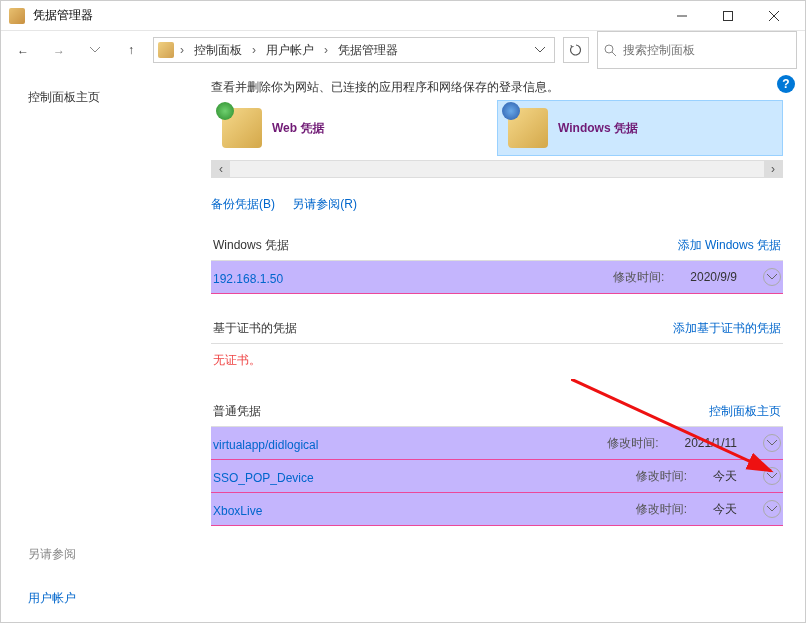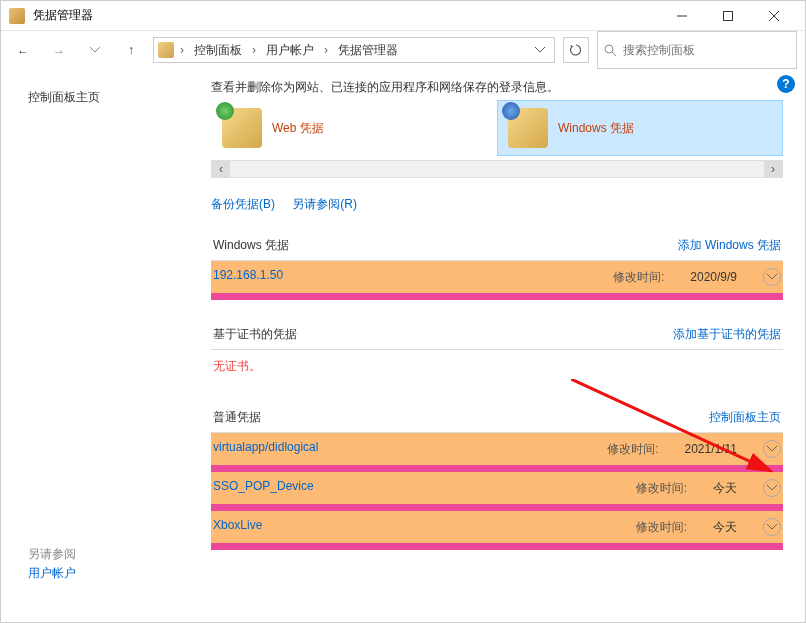--- a/index.html
+++ b/index.html
@@ -15,44 +15,44 @@
 .crumb-host .cicon{width:16px;height:16px;background:linear-gradient(135deg,#f0d080,#d0a050);border-radius:2px}
 .crumb-host .sep{color:#666;padding:0 2px}
 .crumb-host .crumb{padding:2px 4px;color:#333}
 .crumb-host .drop{margin-left:auto;width:20px;display:flex;justify-content:center;color:#555}
 .refresh{width:26px;height:26px;border:1px solid #ccc;display:flex;align-items:center;justify-content:center;color:#555}
 .search{width:200px;height:38px;border:1px solid #ccc;display:flex;align-items:center;padding:0 6px;gap:6px;color:#888}
 .search input{border:none;outline:none;flex:1;color:#555}
 .body{display:flex;height:calc(100% - 68px);position:relative}
 .sidebar{width:200px;padding:20px 27px}
 .sidebar .home{color:#333;margin-bottom:440px}
-.sidebar .see{color:#888;margin-bottom:2px}
+.sidebar .see{color:#888;margin-bottom:27px}
 .sidebar .ua{color:#0066cc}
 .main{flex:1;padding:10px 22px 10px 10px;position:relative;overflow:hidden}
 .help{position:absolute;top:6px;right:10px;width:18px;height:18px;border-radius:50%;background:#0078d7;color:#fff;display:flex;align-items:center;justify-content:center;font-weight:bold}
 h1{color:#0a5a20;font-size:16px;font-weight:normal;margin:8px 0 14px}
 .desc{color:#333;margin-bottom:4px}
 .tabs{display:flex;gap:0;height:56px;margin-bottom:4px}
 .tab{flex:1;display:flex;align-items:center;gap:10px;padding:6px 10px;border:1px solid transparent}
 .tab.active{background:#cce8ff;border:1px solid #99d1ff}
 .tab .ticon{width:40px;height:40px;background:linear-gradient(135deg,#f5d88a,#d4a84a);border-radius:4px;position:relative}
 .tab .ticon::before{content:"";position:absolute;left:-6px;top:-6px;width:18px;height:18px;border-radius:50%;background:radial-gradient(circle,#6fd06f,#2a8a2a)}
 .tab.active .ticon::before{background:radial-gradient(circle,#68a8e8,#2a5aaa)}
-.tab .tlabel{font-weight:normal;color:#c2410c}
+.tab .tlabel{font-weight:bold;color:#701a75}
 .hscroll{height:18px;background:#f0f0f0;border:1px solid #ddd;display:flex;align-items:center;margin-bottom:18px}
 .hscroll .sbtn{width:18px;height:16px;background:#ddd;display:flex;align-items:center;justify-content:center;color:#555}
 .hscroll .track{flex:1}
 .hscroll .sbtn:last-child{margin-left:auto}
 .links{margin:4px 0 18px}
 .links a{color:#0066cc;margin-right:14px}
 .section{margin-bottom:20px}
 .sechead{display:flex;justify-content:space-between;border-bottom:1px solid #ddd;padding:6px 2px}
 .sechead .sh-t{color:#333}
 .sechead .sh-a{color:#0066cc}
-.row{display:flex;justify-content:space-between;align-items:flex-start;border-bottom:7px solid #ec4899;padding:7px 2px;background:#fdba74}
+.row{display:flex;justify-content:space-between;align-items:flex-end;border-bottom:1px solid #ec4899;padding:7px 2px;background:#c4b5fd}
 .row .r-name{color:#0066cc}
 .row .r-right{display:flex;align-items:center;gap:26px;color:#555}
 .row .r-date{color:#333}
 .chev{width:18px;height:18px;border:1px solid #aaa;border-radius:50%;display:flex;align-items:center;justify-content:center;color:#666}
 .empty{padding:8px 2px;color:#ef4444}
 .arrow{position:absolute;pointer-events:none}
 </style>
 </head>
 <body>
 

